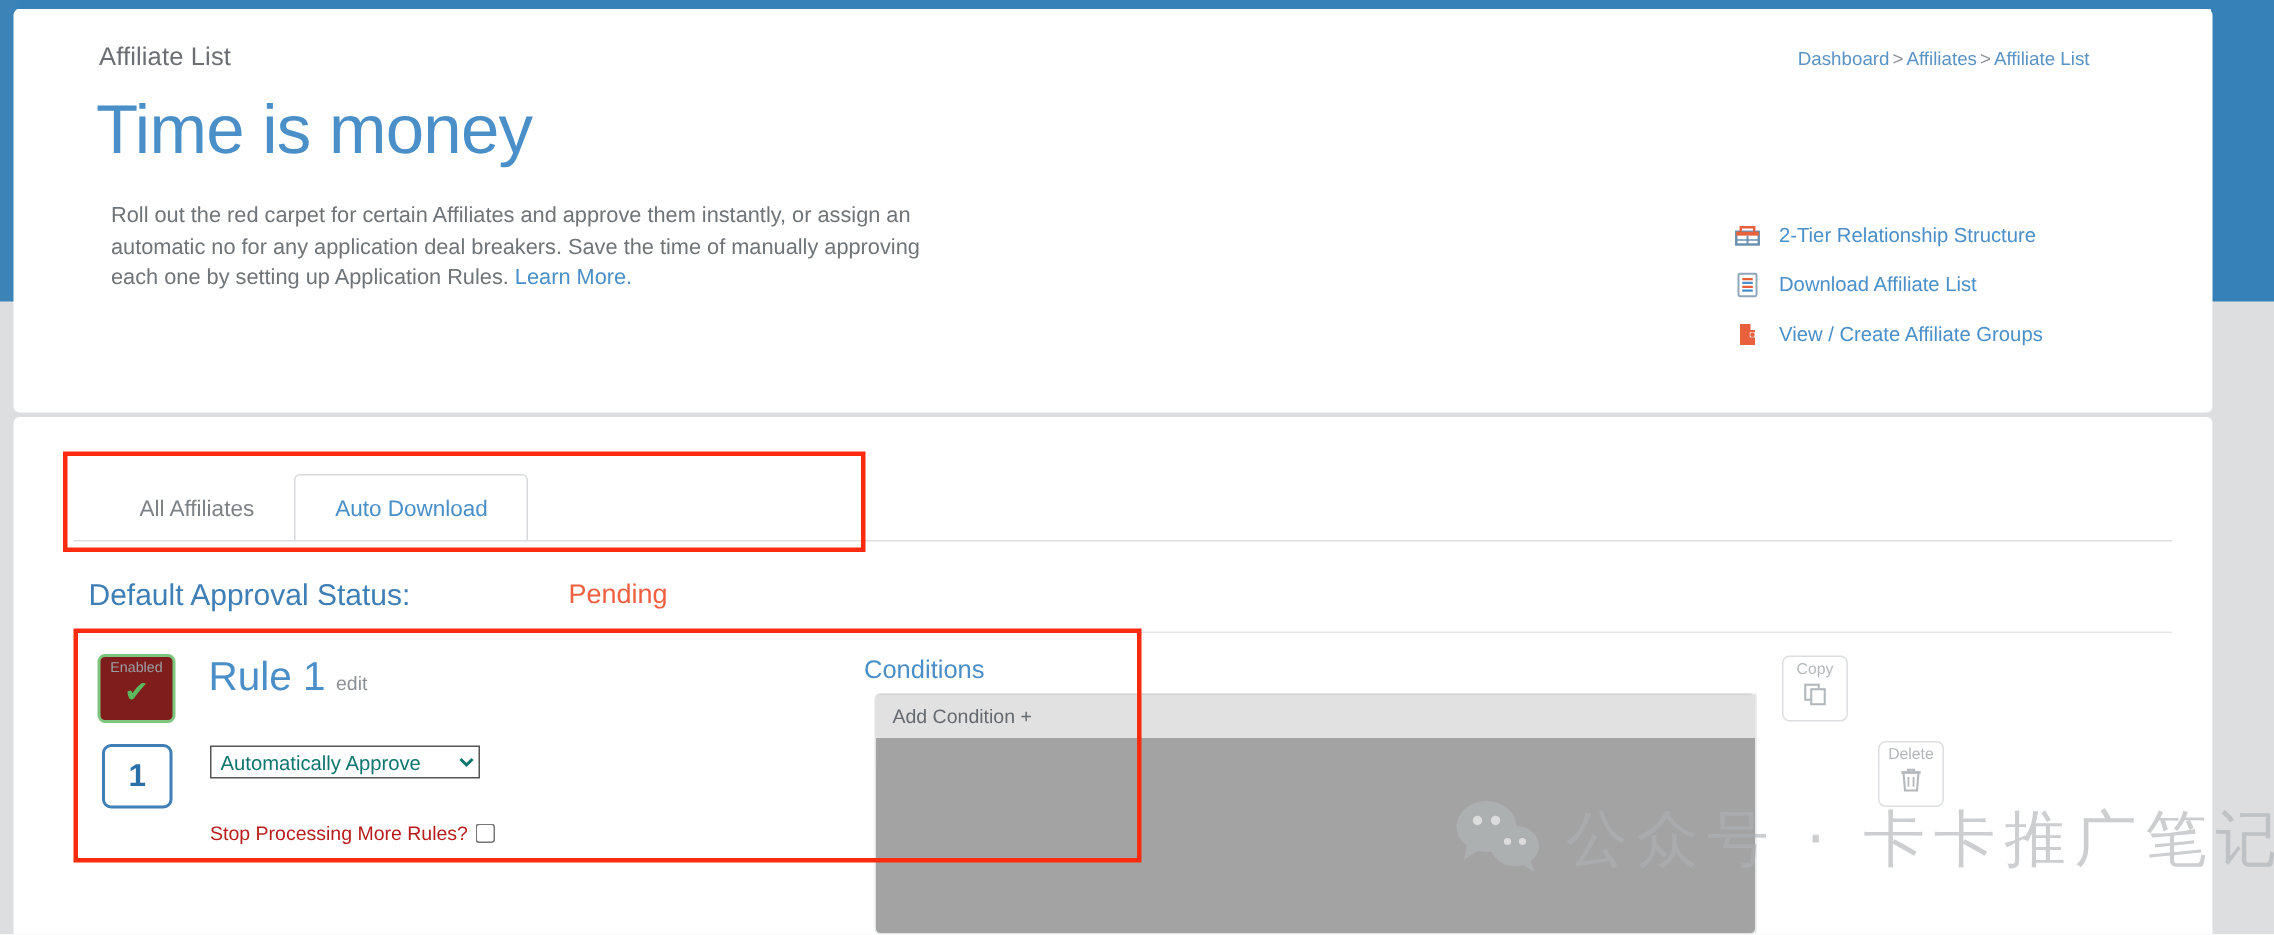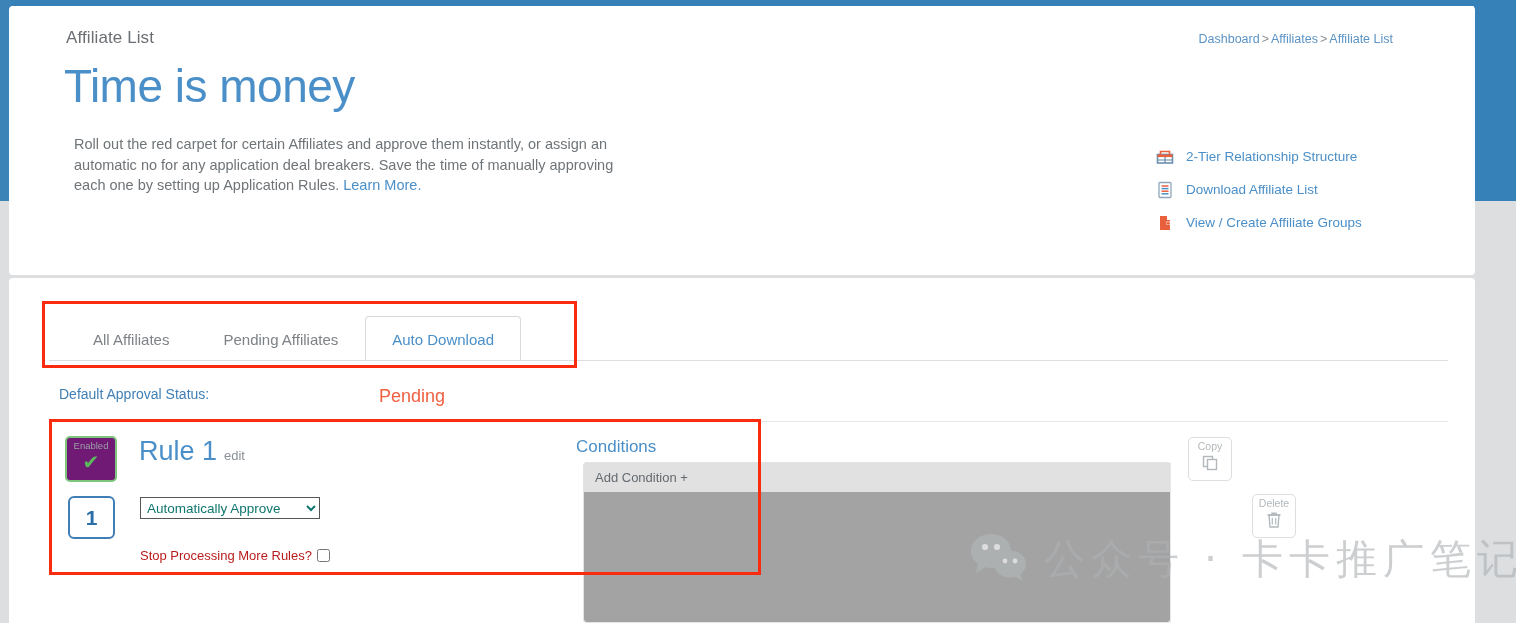--- a/index.html
+++ b/index.html
@@ -99,36 +99,36 @@
     background: #ffffff;
     border-color: #d7d9db;
   }
   .tabs-rule {
     position: absolute; left: 49px; top: 360px; width: 1399px;
     height: 1px; background: #dcdee0;
   }
   
   .das-label {
     position: absolute; left: 59px; top: 386px;
-    font-size: 14px; color: #3f7fb5; font-weight: 400;
+    font-size: 20px; color: #3f7fb5; font-weight: 400;
   }
   .das-value {
     position: absolute; left: 379px; top: 386px;
     font-size: 18px; color: #ef6040; font-weight: 400;
   }
   .das-rule {
     position: absolute; left: 49px; top: 421px; width: 1399px;
     height: 1px; background: #e4e6e8;
   }
   
   .enabled-box {
     position: absolute; left: 65px; top: 436px;
     width: 52px; height: 46px;
     border: 2px solid #7ec67e; border-radius: 5px;
-    background: #701a75;
+    background: #7f1d1d;
     display: flex; flex-direction: column; align-items: center;
     justify-content: flex-start; padding-top: 2px;
   }
   .enabled-text { font-size: 9.5px; color: #9aa0a5; line-height: 11px; }
   .enabled-check { font-size: 20px; color: #5cb85c; line-height: 20px; margin-top: 1px; }
   .num-box {
     position: absolute; left: 68px; top: 496px;
     width: 47px; height: 43px;
     border: 2px solid #3f7fb5; border-radius: 6px;
     background: #ffffff;
@@ -271,21 +271,20 @@
         <span class="action-label">View / Create Affiliate Groups</span>
       </div>
 
     </div>
   </div>
 
   <div class="card" id="content-card"></div>
 
   <div class="tabs-wrap">
     <div class="tab">All Affiliates</div>
-    <div class="tab">Pending Affiliates</div>
     <div class="tab active">Auto Download</div>
   </div>
   <div class="tabs-rule"></div>
 
   <div class="das-label">Default Approval Status:</div>
   <div class="das-value">Pending</div>
   <div class="das-rule"></div>
 
   <div class="enabled-box">
     <span class="enabled-text">Enabled</span>

